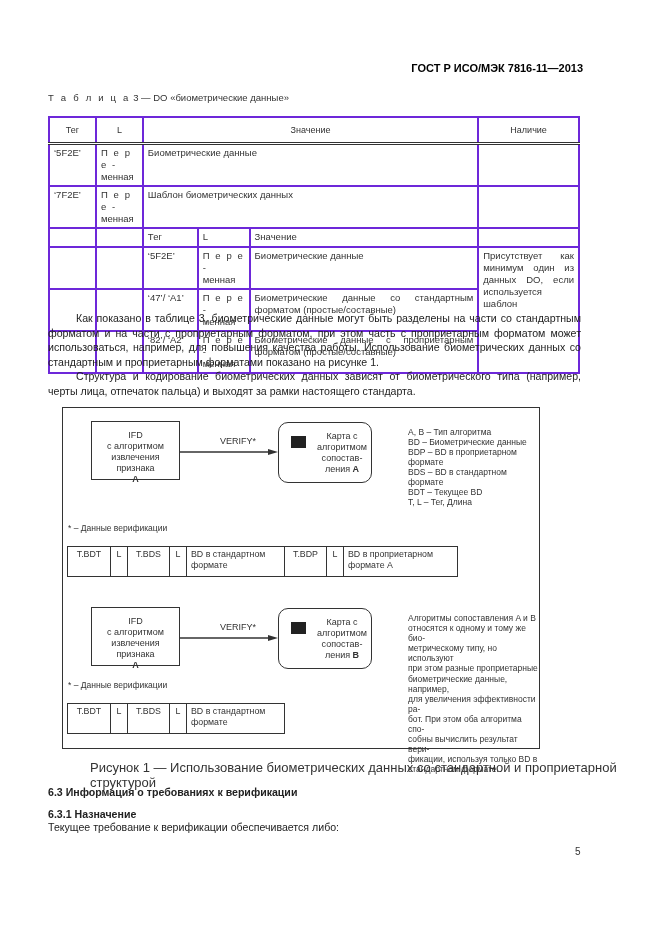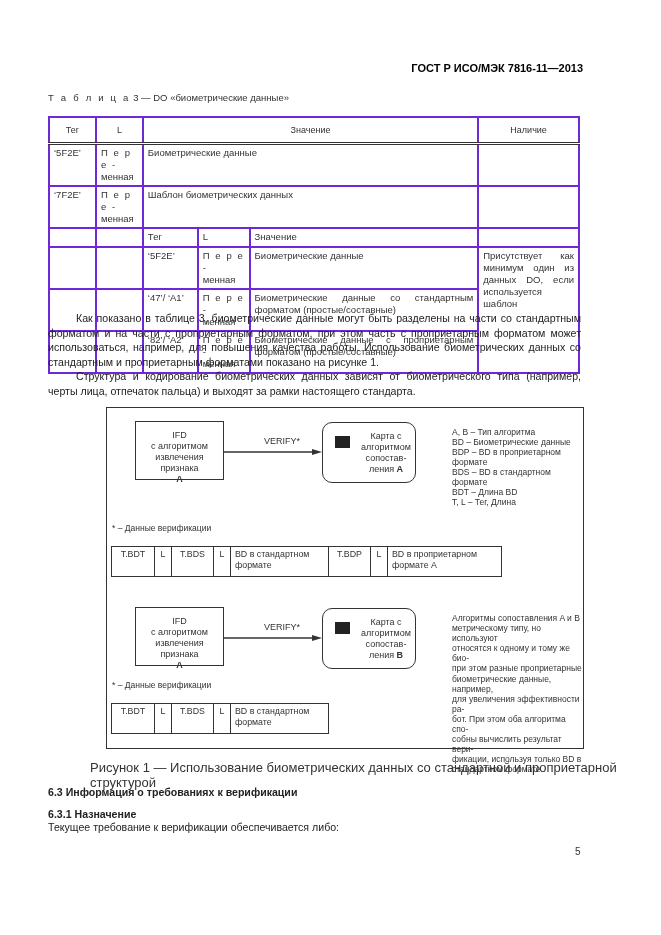--- a/index.html
+++ b/index.html
@@ -13,21 +13,21 @@
   table.t3 { position: absolute; left: 48px; top: 116px; width: 532px;
              border-collapse: collapse; font-size: 9.5px; color: #333; }
   table.t3 td { border: 2px solid #6d28d9; padding: 2px 4px; vertical-align: top; line-height: 12px; }
   table.t3 tr.head td { height: 20px; vertical-align: middle; text-align: center; font-size: 9px; border-bottom: 3px double #333; }
   .var { letter-spacing: 1.6px; }
   .just { text-align: justify; text-align-last: left; }
 
   .para { left: 48px; width: 533px; font-size: 10.6px; line-height: 14.6px; color: #222; text-align: justify; }
   .para p { margin: 0; text-indent: 28px; }
 
-  .fig { left: 62px; top: 407px; width: 476px; height: 340px; border: 1.5px solid #333; margin-left: 44px; }
+  .fig { left: 62px; top: 407px; width: 476px; height: 340px; border: 1.5px solid #333; }
   .box { border: 1.5px solid #333; background: #fff; text-align: center; font-size: 9px; line-height: 11px; color: #333; }
   .rbox { border: 1.5px solid #333; border-radius: 10px; background: #fff; font-size: 9px; line-height: 11px; color: #333; text-align: center; }
   .blk { background: #222; width: 15px; height: 12px; }
   .lbl { font-size: 9px; color: #333; }
   .legend { font-size: 8.5px; line-height: 10px; color: #333; }
   .row { display: flex; border: 1.5px solid #333; height: 29px; }
   .row .c { border-right: 1.5px solid #333; font-size: 8.8px; line-height: 10.5px; padding: 2px 4px; color: #333; box-sizing: border-box; }
   .row .c:last-child { border-right: none; }
   .ctr { text-align: center; }
   .caption { left: 90px; top: 760px; font-size: 13px; color: #333; }
@@ -130,21 +130,21 @@
       <div>алгоритмом</div>
       <div>сопостав-</div>
       <div><span>ления</span> <b>A</b></div>
     </div>
   </div>
   <div class="abs legend" style="left:345px;top:19px">
     <div>A, B – Тип алгоритма</div>
     <div>BD – Биометрические данные</div>
     <div>BDP – BD в проприетарном формате</div>
     <div>BDS – BD в стандартном формате</div>
-    <div>BDT – Длина BD</div>
+    <div>BDT – Текущее BD</div>
     <div>T, L – Тег, Длина</div>
   </div>
   <div class="abs lbl" style="left:5px;top:115px;font-size:8.5px">* – Данные верификации</div>
 
   <div class="abs row" style="left:4px;top:138px;width:389px;">
     <div class="c ctr" style="width:43px">T.BDT</div>
     <div class="c ctr" style="width:17px">L</div>
     <div class="c ctr" style="width:42px">T.BDS</div>
     <div class="c ctr" style="width:17px">L</div>
     <div class="c" style="width:98px">
@@ -174,22 +174,22 @@
     <div class="abs blk" style="left:12px;top:13px"></div>
     <div class="abs" style="left:36px;top:8px;width:54px;">
       <div>Карта с</div>
       <div>алгоритмом</div>
       <div>сопостав-</div>
       <div><span>ления</span> <b>B</b></div>
     </div>
   </div>
   <div class="abs legend" style="left:345px;top:205px;line-height:10.1px">
     <div>Алгоритмы сопоставления A и B</div>
+    <div>относятся к одному и тому же био-</div>
     <div>метрическому типу, но используют</div>
-    <div>относятся к одному и тому же био-</div>
     <div>при этом разные проприетарные</div>
     <div>биометрические данные, например,</div>
     <div>для увеличения эффективности ра-</div>
     <div>бот. При этом оба алгоритма спо-</div>
     <div>собны вычислить результат вери-</div>
     <div>фикации, используя только BD в</div>
     <div>стандартном формате.</div>
   </div>
   <div class="abs lbl" style="left:5px;top:272px;font-size:8.5px">* – Данные верификации</div>
 

